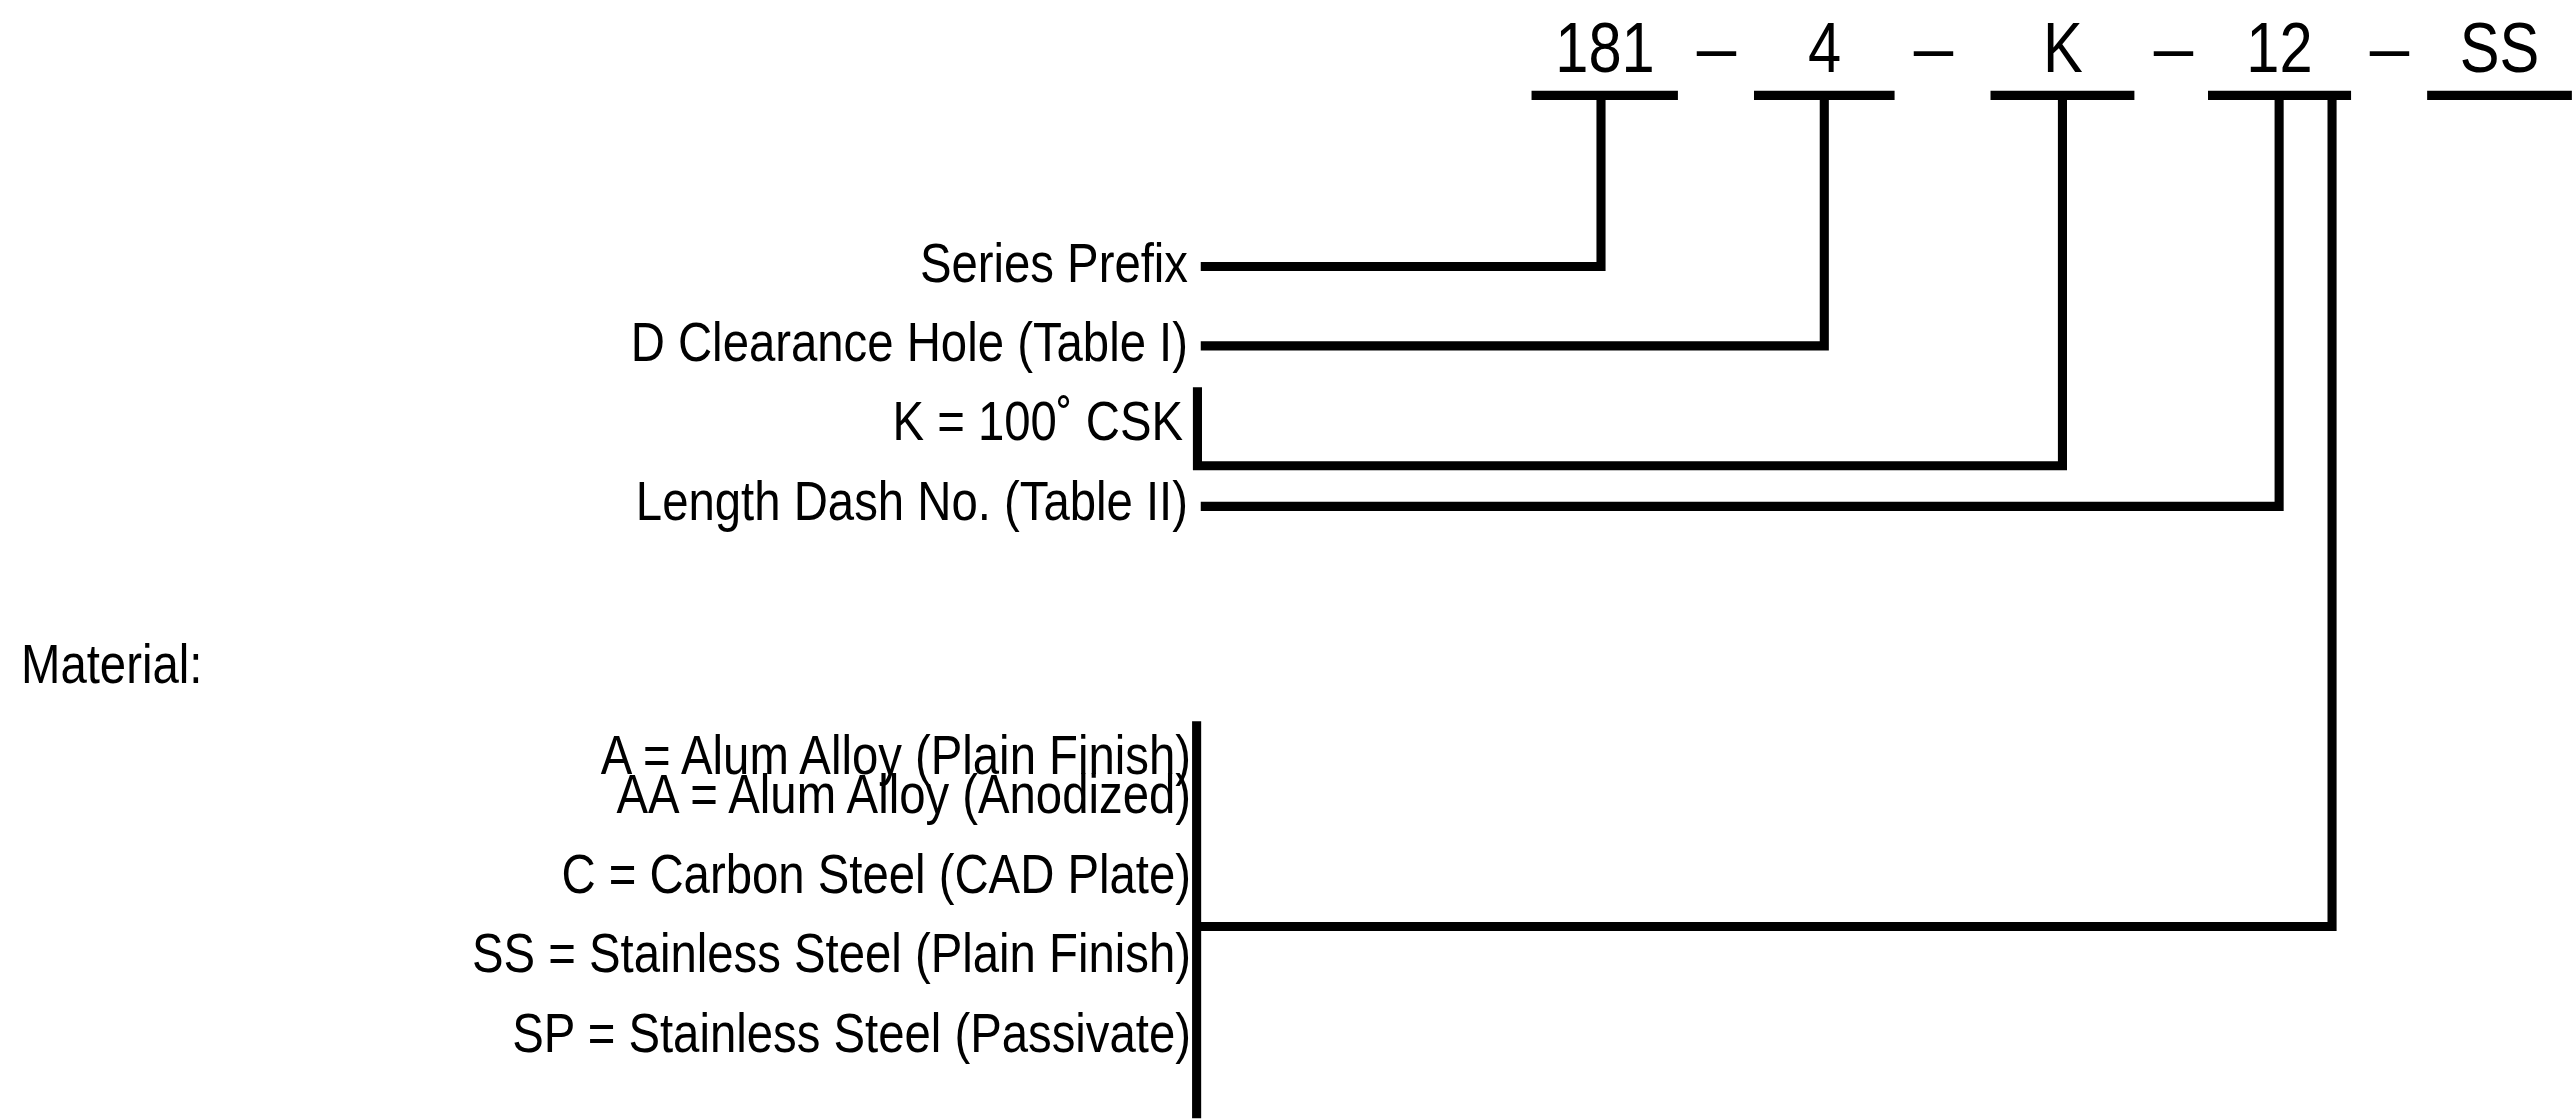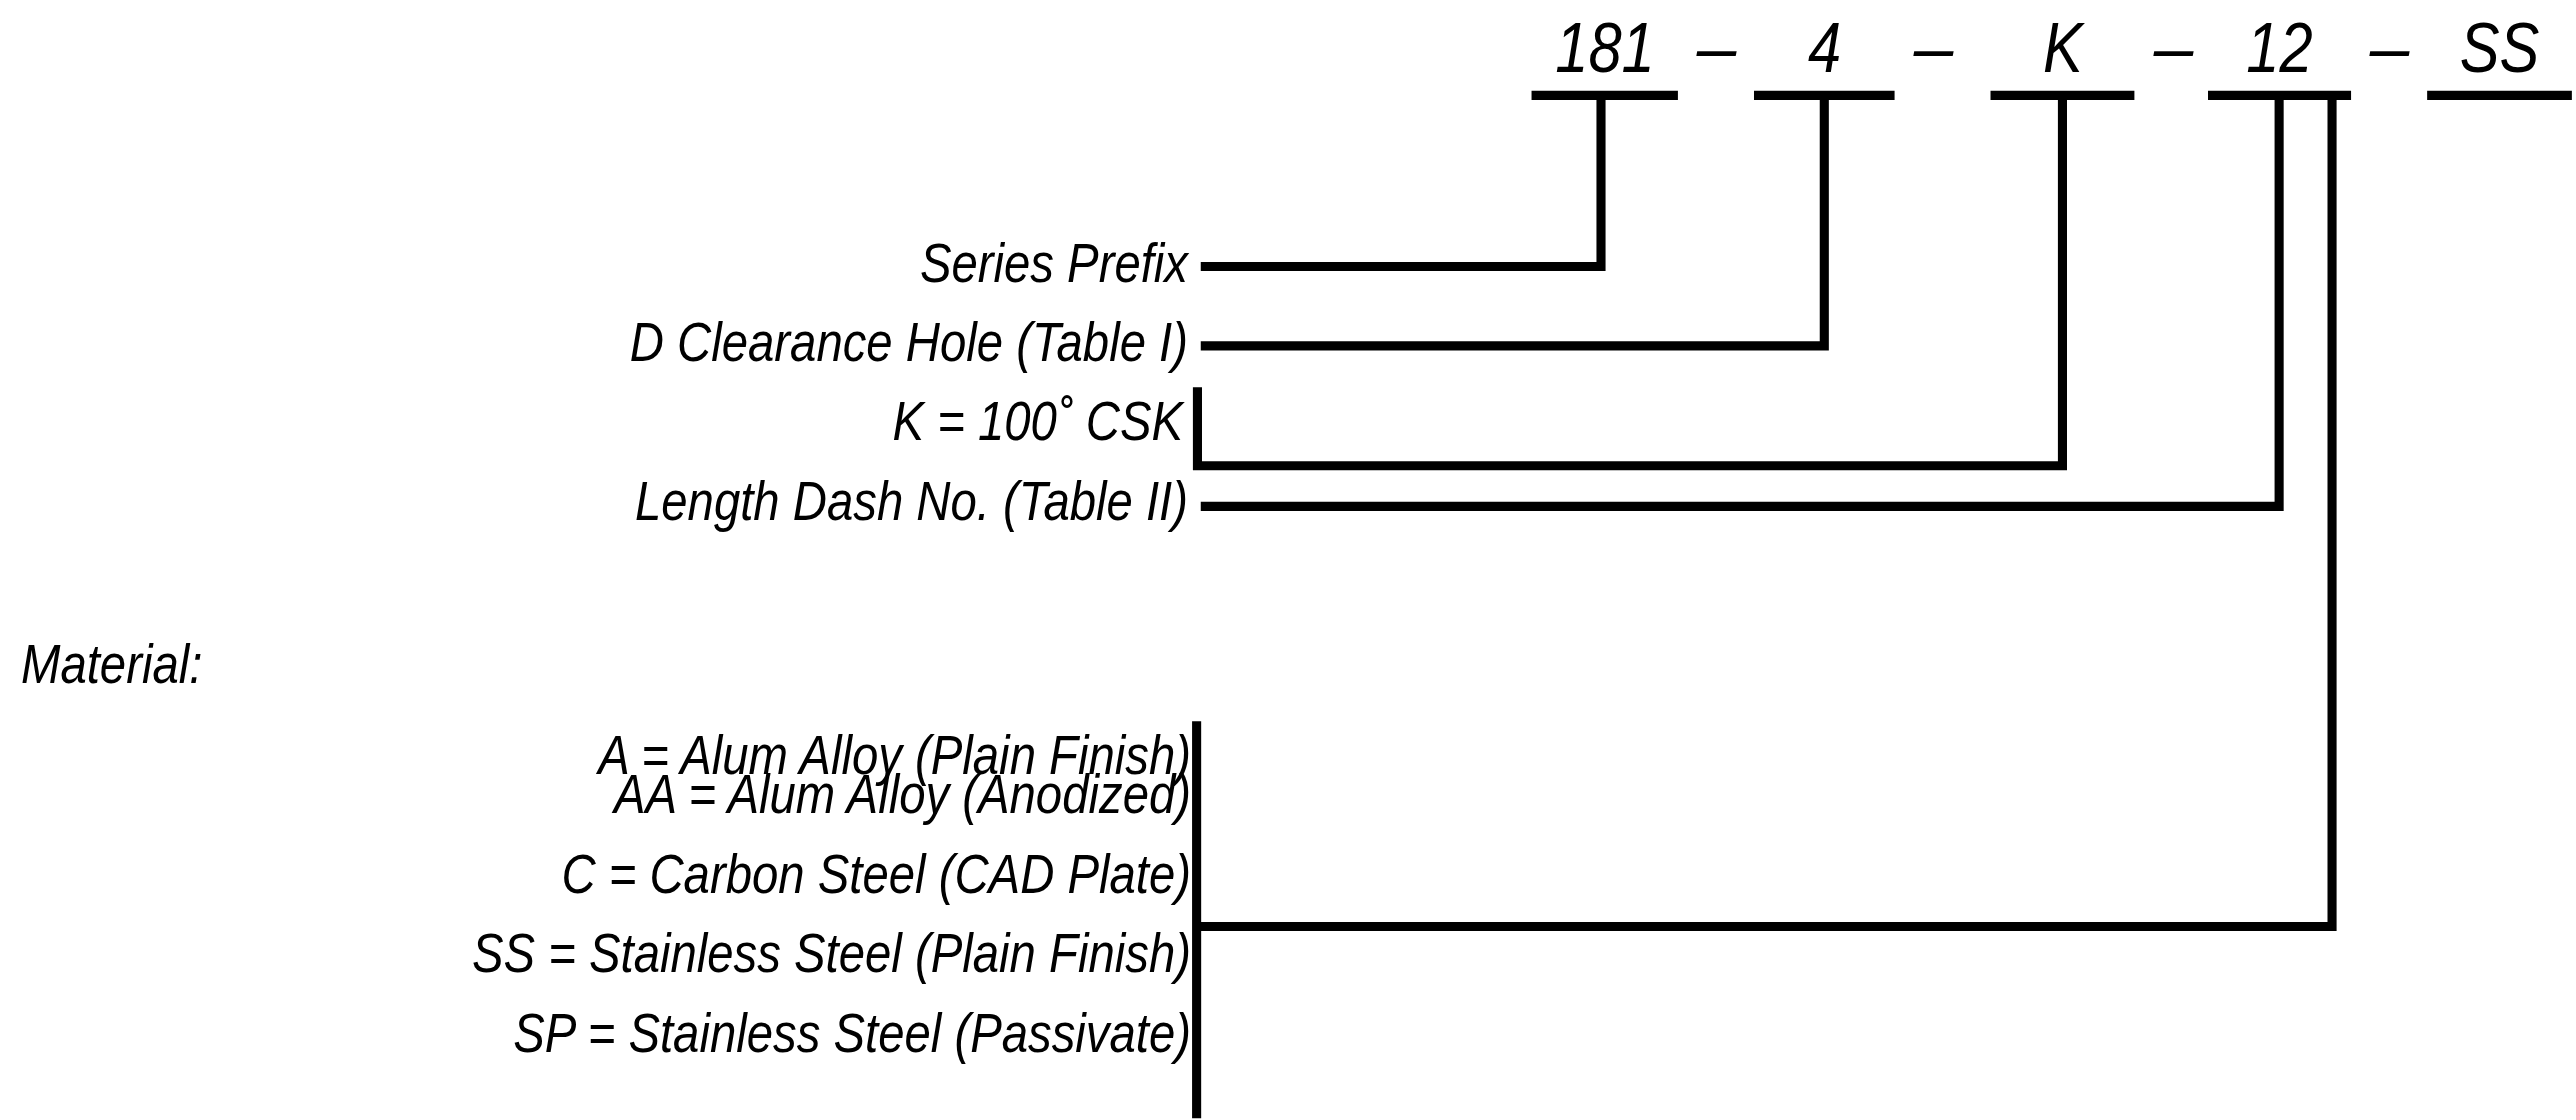--- a/index.html
+++ b/index.html
@@ -9,21 +9,20 @@
     background: #ffffff;
   }
   #diagram-root {
     position: relative;
     width: 2576px;
     height: 1121px;
     background: #ffffff;
     overflow: hidden;
     font-family: "Liberation Sans", "DejaVu Sans", sans-serif;
     color: #000000;
-    font-style: italic;
   }
   #diagram-svg {
     position: absolute;
     left: 0;
     top: 0;
     width: 2576px;
     height: 1121px;
   }
   .txt {
     position: absolute;

